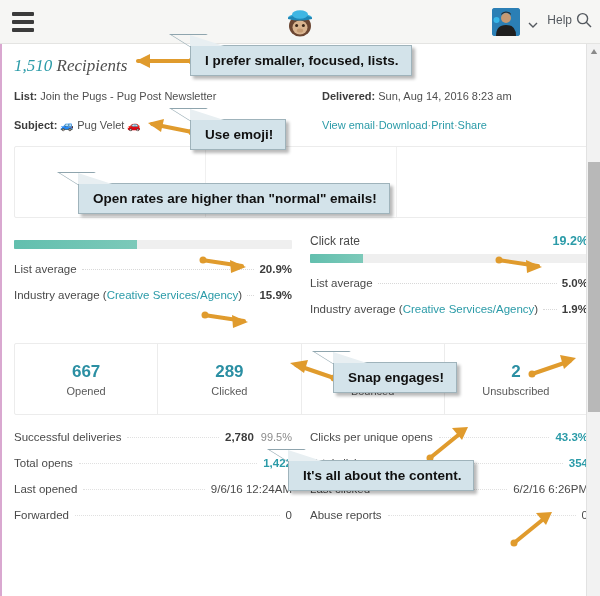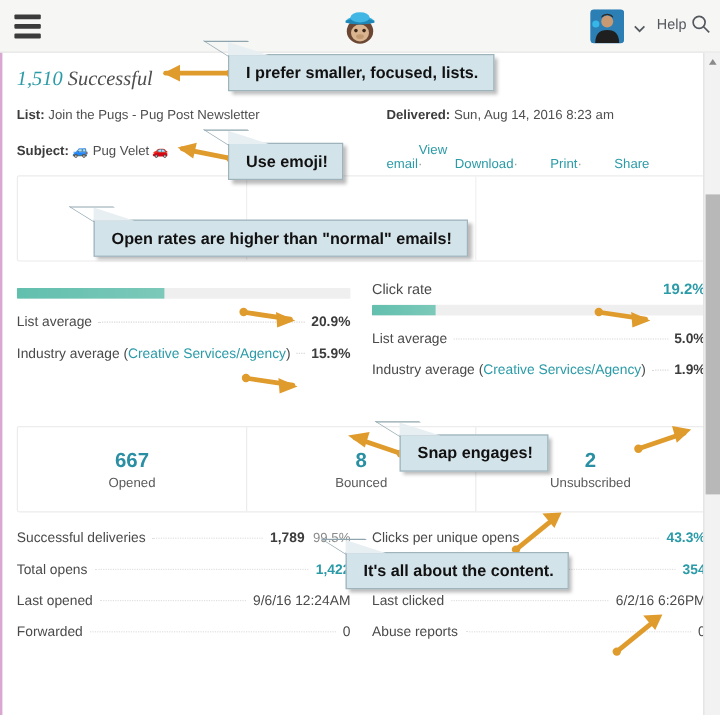--- a/index.html
+++ b/index.html
@@ -91,21 +91,21 @@
     margin-top: 14px;
     font-size: 11px;
     color: #4f4f4f;
     position: relative;
     height: 15px;
   }
   .metaline b { color: #3c3c3c; }
   .metaline .left { position: absolute; left: 0; top: 0; }
   .metaline .right { position: absolute; left: 308px; top: 0; }
   .links a {
-    color: #2b9ba8; text-decoration: none; cursor: pointer; margin-left: 27px;
+    color: #2b9ba8; text-decoration: none; cursor: pointer;
   }
   .links .sep { color: #9a9a9a; }
 
   
   .chartbox {
     margin-top: 12px;
     height: 72px;
     border: 1px solid #ececec;
     border-radius: 2px;
     display: flex;
@@ -150,21 +150,21 @@
     margin: 0 5px 0 5px;
     border-bottom: 1px dotted #d8d8d8;
     transform: translateY(-3px);
     min-width: 6px;
   }
   .avgrow .val { font-weight: bold; color: #3c3c3c; font-size: 11.5px; }
   .avgrow a { color: #2b9ba8; text-decoration: none; margin-top: 28px; }
 
   
   .counters {
-    margin-top: 40px;
+    margin-top: 28px;
     height: 72px;
     border: 1px solid #ececec;
     border-radius: 2px;
     display: flex;
   }
   .counters .cnt {
     flex: 1;
     border-right: 1px solid #ececec;
     display: flex; flex-direction: column;
     align-items: center; justify-content: center;
@@ -306,21 +306,21 @@
         <circle cx="6.6" cy="6.6" r="5" stroke="#54595f" stroke-width="1.4" fill="none"></circle>
         <path d="M10.3 10.3 L15 15" stroke="#54595f" stroke-width="1.4" fill="none"></path>
       </svg>
     </div>
   </div>
 
   <div class="page">
 
     <div class="recipients">
       <span class="num">1,510</span>
-      <span>Successful</span>
+      <span>Recipients</span>
     </div>
 
     <div class="metaline">
       <div class="left">
         <b>List:</b>
         <span>Join the Pugs - Pug Post Newsletter</span>
       </div>
       <div class="right">
         <b>Delivered:</b>
         <span>Sun, Aug 14, 2016 8:23 am</span>
@@ -382,35 +382,39 @@
         </div>
       </div>
     </div>
 
     <div class="counters" id="counters">
         <div class="cnt">
           <div class="big">667</div>
           <div class="cap">Opened</div>
         </div>
         <div class="cnt">
+          <div class="big">289</div>
+          <div class="cap">Clicked</div>
+        </div>
+        <div class="cnt">
           <div class="big">8</div>
           <div class="cap">Bounced</div>
         </div>
         <div class="cnt">
           <div class="big">2</div>
           <div class="cap">Unsubscribed</div>
         </div>
       </div>
 
     <div class="statgrid">
       <div class="statcol" id="stats-left">
           <div class="statrow">
             <span class="lbl">Successful deliveries</span>
             <span class="lead"></span>
-            <span class="v1">1,789</span>
+            <span class="v1">2,780</span>
             <span class="v2">99.5%</span>
           </div>
           <div class="statrow">
             <span class="lbl">Total opens</span>
             <span class="lead"></span>
             <span class="v1 teal">1,422</span>
           </div>
           <div class="statrow">
             <span class="lbl">Last opened</span>
             <span class="lead"></span>

